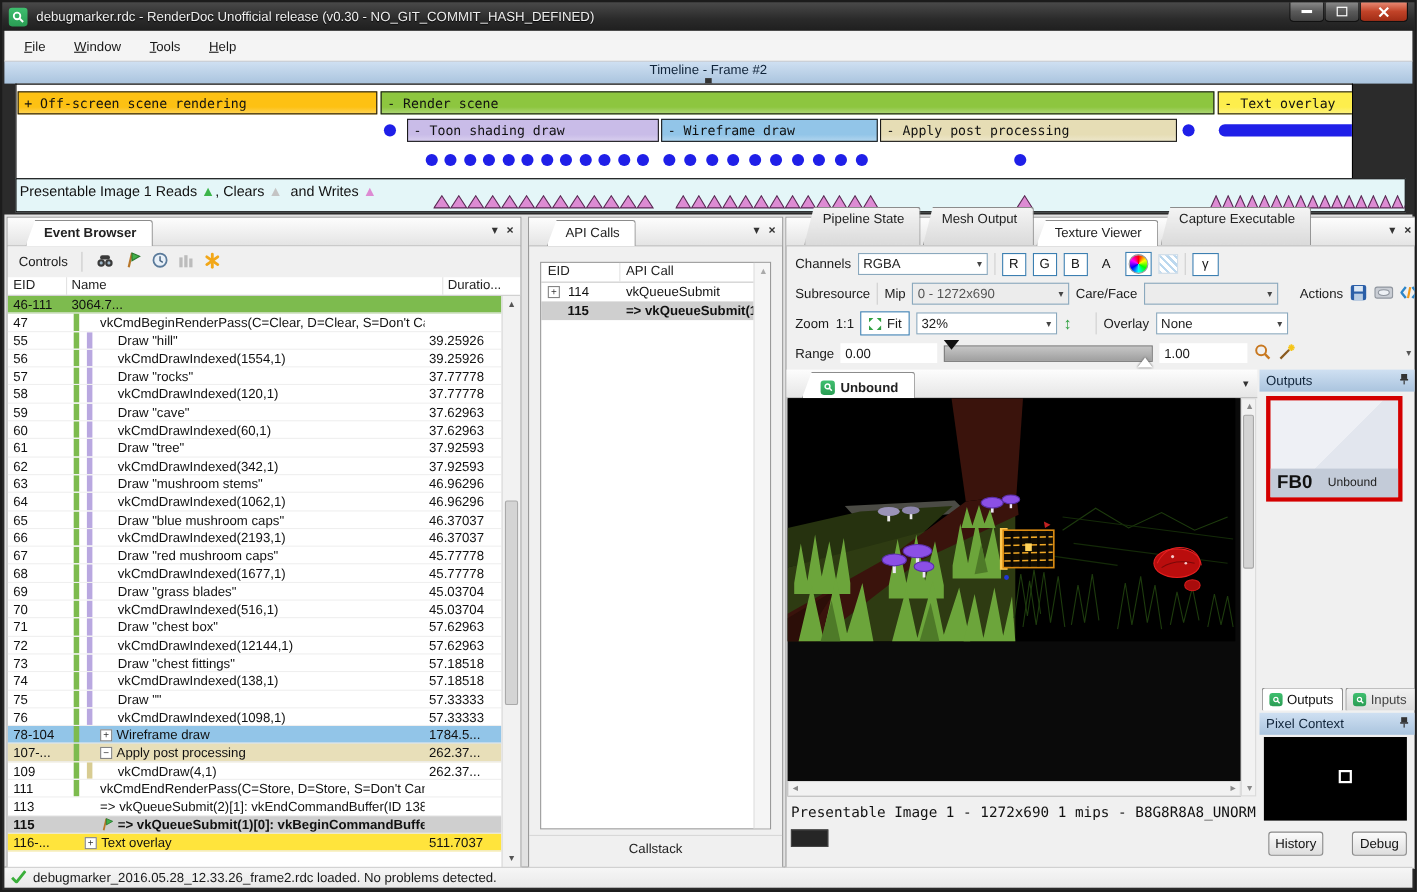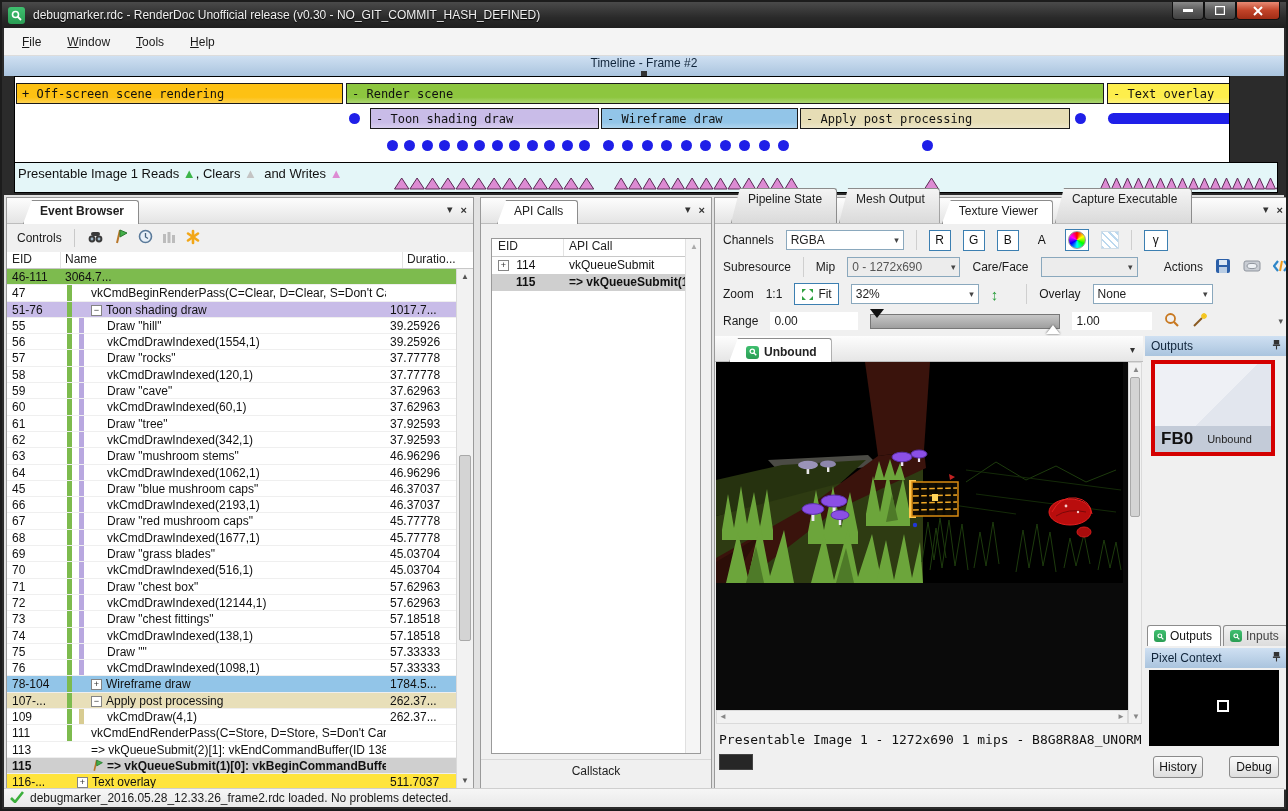--- a/index.html
+++ b/index.html
@@ -67,21 +67,21 @@
   #api-head .h-eid{width:72px;padding-left:6px;border-right:1px solid #e3e3e3;}
   #api-head .h-call{flex:1;padding-left:5px;}
   .api-row{display:flex;height:17px;line-height:17px;font-size:12px;color:#111;}
   .api-row .c-eid{width:72px;padding-left:6px;white-space:nowrap;}
   .api-row .c-call{flex:1;padding-left:5px;white-space:nowrap;overflow:hidden;}
   .api-row.sel{background:#cfcfcf;font-weight:bold;}
   #api-sb{position:absolute;right:0;top:0;bottom:0;width:15px;background:#f5f5f5;border-left:1px solid #e0e0e0;}
   #api-foot{position:absolute;left:0;right:0;bottom:8px;height:22px;display:flex;align-items:center;justify-content:center;font-size:12px;color:#222;border-top:1px solid #d8d8d8;}
 
   
-  .ctl-row{position:absolute;left:0;right:0;display:flex;align-items:center;gap:12px;padding-left:8px;font-size:12px;color:#1a1a1a;}
+  .ctl-row{position:absolute;left:0;right:0;display:flex;align-items:center;gap:6px;padding-left:8px;font-size:12px;color:#1a1a1a;}
   .combo{height:20px;background:#fff;border:1px solid #8aa8bd;display:flex;align-items:center;padding:0 4px;position:relative;font-size:12px;color:#222;}
   .combo .arr{margin-left:auto;color:#444;font-size:9px;padding-left:6px;}
   .combo.dis{background:#ececec;color:#555;}
   .chanbtn{width:22px;height:21px;border:1px solid #3c7fb1;background:#fff;display:flex;align-items:center;justify-content:center;font-size:12px;color:#111;}
   .chanbtn.off{border-color:transparent;background:transparent;}
   .vsep2{width:1px;height:20px;background:#cfcfcf;}
   .wheel{width:18px;height:18px;border-radius:50%;background:conic-gradient(#f00,#ff0,#0f0,#0ff,#00f,#f0f,#f00);border:1px solid #999;}
   .wheelbox{width:24px;height:22px;border:1px solid #3c7fb1;background:#fff;display:flex;align-items:center;justify-content:center;}
   .hatch{width:18px;height:18px;background:repeating-linear-gradient(45deg,#bcd8ee 0 2px,#ffffff 2px 5px);border:1px solid #d0dde8;}
   .fitbtn{height:22px;border:1px solid #3c7fb1;background:#fff;display:flex;align-items:center;gap:4px;padding:0 6px;font-size:12px;}
@@ -300,25 +300,20 @@
       <div id="eb-rows">
           <div class="eb-row" style="background: rgb(125, 187, 78);">
             <div class="c-eid">46-111</div>
             <div class="c-dur">3064.7...</div>
           </div>
           <div class="eb-row">
             <div class="c-eid">47</div>
             <div class="c-name" style="padding-left: 30px;"><span class="guide" style="background: rgb(125, 187, 78); left: 6px;"></span>vkCmdBeginRenderPass(C=Clear, D=Clear, S=Don't Care)</div>
             <div class="c-dur"></div>
           </div>
-          <div class="eb-row" style="background: rgb(200, 188, 232);">
-            <div class="c-eid">51-76</div>
-            <div class="c-name" style="padding-left: 30px;"><span class="guide" style="background: rgb(125, 187, 78); left: 6px;"></span><span class="exp">−</span>Toon shading draw</div>
-            <div class="c-dur">1017.7...</div>
-          </div>
           <div class="eb-row">
             <div class="c-eid">55</div>
             <div class="c-name" style="padding-left: 46px;"><span class="guide" style="background: rgb(125, 187, 78); left: 6px;"></span><span class="guide" style="background: rgb(185, 168, 224); left: 18px;"></span>Draw "hill"</div>
             <div class="c-dur">39.25926</div>
           </div>
           <div class="eb-row">
             <div class="c-eid">56</div>
             <div class="c-name" style="padding-left: 46px;"><span class="guide" style="background: rgb(125, 187, 78); left: 6px;"></span><span class="guide" style="background: rgb(185, 168, 224); left: 18px;"></span>vkCmdDrawIndexed(1554,1)</div>
             <div class="c-dur">39.25926</div>
           </div>
@@ -356,21 +351,21 @@
             <div class="c-eid">63</div>
             <div class="c-name" style="padding-left: 46px;"><span class="guide" style="background: rgb(125, 187, 78); left: 6px;"></span><span class="guide" style="background: rgb(185, 168, 224); left: 18px;"></span>Draw "mushroom stems"</div>
             <div class="c-dur">46.96296</div>
           </div>
           <div class="eb-row">
             <div class="c-eid">64</div>
             <div class="c-name" style="padding-left: 46px;"><span class="guide" style="background: rgb(125, 187, 78); left: 6px;"></span><span class="guide" style="background: rgb(185, 168, 224); left: 18px;"></span>vkCmdDrawIndexed(1062,1)</div>
             <div class="c-dur">46.96296</div>
           </div>
           <div class="eb-row">
-            <div class="c-eid">45</div>
+            <div class="c-eid">65</div>
             <div class="c-name" style="padding-left: 46px;"><span class="guide" style="background: rgb(125, 187, 78); left: 6px;"></span><span class="guide" style="background: rgb(185, 168, 224); left: 18px;"></span>Draw "blue mushroom caps"</div>
             <div class="c-dur">46.37037</div>
           </div>
           <div class="eb-row">
             <div class="c-eid">66</div>
             <div class="c-name" style="padding-left: 46px;"><span class="guide" style="background: rgb(125, 187, 78); left: 6px;"></span><span class="guide" style="background: rgb(185, 168, 224); left: 18px;"></span>vkCmdDrawIndexed(2193,1)</div>
             <div class="c-dur">46.37037</div>
           </div>
           <div class="eb-row">
             <div class="c-eid">67</div>

